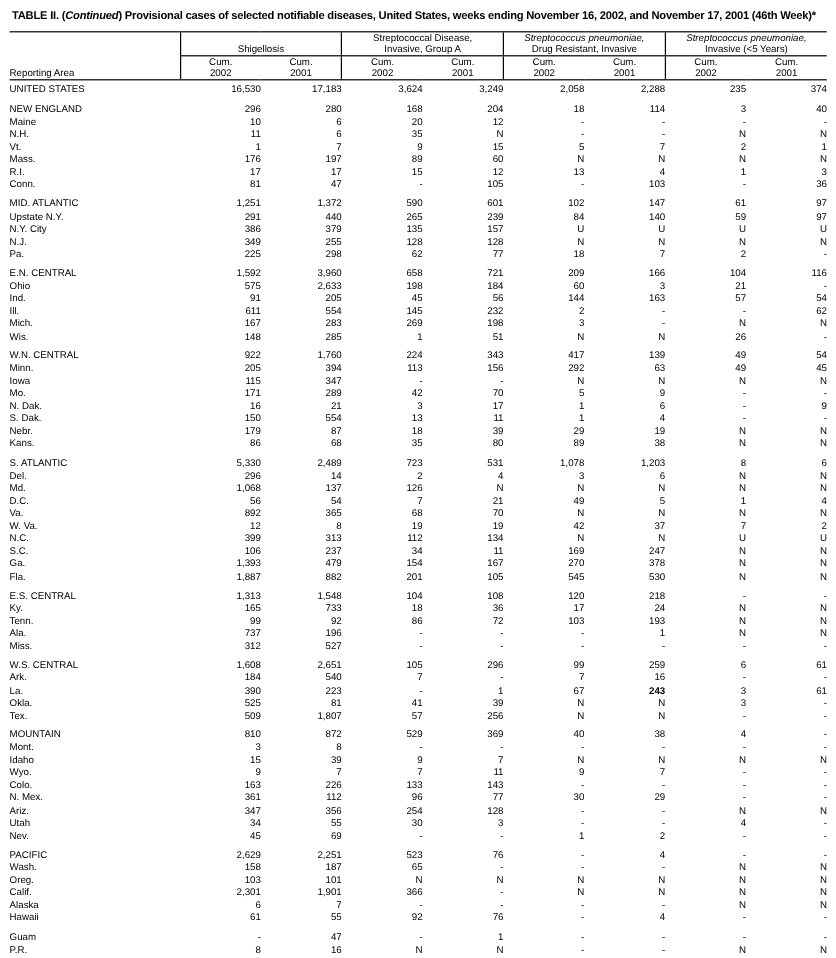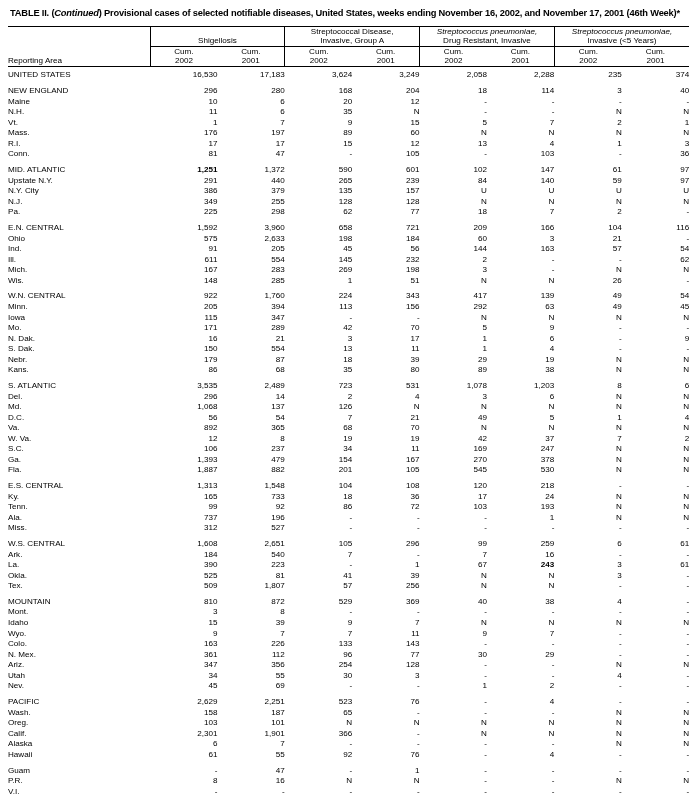--- a/index.html
+++ b/index.html
@@ -260,21 +260,21 @@
           <td class="num vline-l" style="border-left: none;">-</td>
           <td class="num" style="border-left: none;">103</td>
           <td class="num vline-l" style="border-left: none;">-</td>
           <td class="num" style="border-left: none;">36</td>
         </tr>
         <tr class="gap">
           <td colspan="9"></td>
         </tr>
         <tr>
           <td class="area">MID. ATLANTIC</td>
-          <td class="num vline-l" style="border-left: none; font-weight: bold;">1,251</td>
+          <td class="num vline-l" style="border-left: none;">1,251</td>
           <td class="num" style="border-left: none;">1,372</td>
           <td class="num vline-l" style="border-left: none;">590</td>
           <td class="num" style="border-left: none;">601</td>
           <td class="num vline-l" style="border-left: none;">102</td>
           <td class="num" style="border-left: none;">147</td>
           <td class="num vline-l" style="border-left: none;">61</td>
           <td class="num" style="border-left: none;">97</td>
         </tr>
         <tr>
           <td class="area">Upstate N.Y.</td>
@@ -478,21 +478,21 @@
           <td class="num vline-l" style="border-left: none;">89</td>
           <td class="num" style="border-left: none;">38</td>
           <td class="num vline-l" style="border-left: none;">N</td>
           <td class="num" style="border-left: none;">N</td>
         </tr>
         <tr class="gap">
           <td colspan="9"></td>
         </tr>
         <tr>
           <td class="area">S. ATLANTIC</td>
-          <td class="num vline-l" style="border-left: none;">3,535</td>
+          <td class="num vline-l" style="border-left: none;">5,330</td>
           <td class="num" style="border-left: none;">2,489</td>
           <td class="num vline-l" style="border-left: none;">723</td>
           <td class="num" style="border-left: none;">531</td>
           <td class="num vline-l" style="border-left: none;">1,078</td>
           <td class="num" style="border-left: none;">1,203</td>
           <td class="num vline-l" style="border-left: none;">8</td>
           <td class="num" style="border-left: none;">6</td>
         </tr>
         <tr>
           <td class="area">Del.</td>
@@ -543,20 +543,31 @@
           <td class="num vline-l" style="border-left: none;">12</td>
           <td class="num" style="border-left: none;">8</td>
           <td class="num vline-l" style="border-left: none;">19</td>
           <td class="num" style="border-left: none;">19</td>
           <td class="num vline-l" style="border-left: none;">42</td>
           <td class="num" style="border-left: none;">37</td>
           <td class="num vline-l" style="border-left: none;">7</td>
           <td class="num" style="border-left: none;">2</td>
         </tr>
         <tr>
+          <td class="area">N.C.</td>
+          <td class="num vline-l" style="border-left: none;">399</td>
+          <td class="num" style="border-left: none;">313</td>
+          <td class="num vline-l" style="border-left: none;">112</td>
+          <td class="num" style="border-left: none;">134</td>
+          <td class="num vline-l" style="border-left: none;">N</td>
+          <td class="num" style="border-left: none;">N</td>
+          <td class="num vline-l" style="border-left: none;">U</td>
+          <td class="num" style="border-left: none;">U</td>
+        </tr>
+        <tr>
           <td class="area">S.C.</td>
           <td class="num vline-l" style="border-left: none;">106</td>
           <td class="num" style="border-left: none;">237</td>
           <td class="num vline-l" style="border-left: none;">34</td>
           <td class="num" style="border-left: none;">11</td>
           <td class="num vline-l" style="border-left: none;">169</td>
           <td class="num" style="border-left: none;">247</td>
           <td class="num vline-l" style="border-left: none;">N</td>
           <td class="num" style="border-left: none;">N</td>
         </tr>

